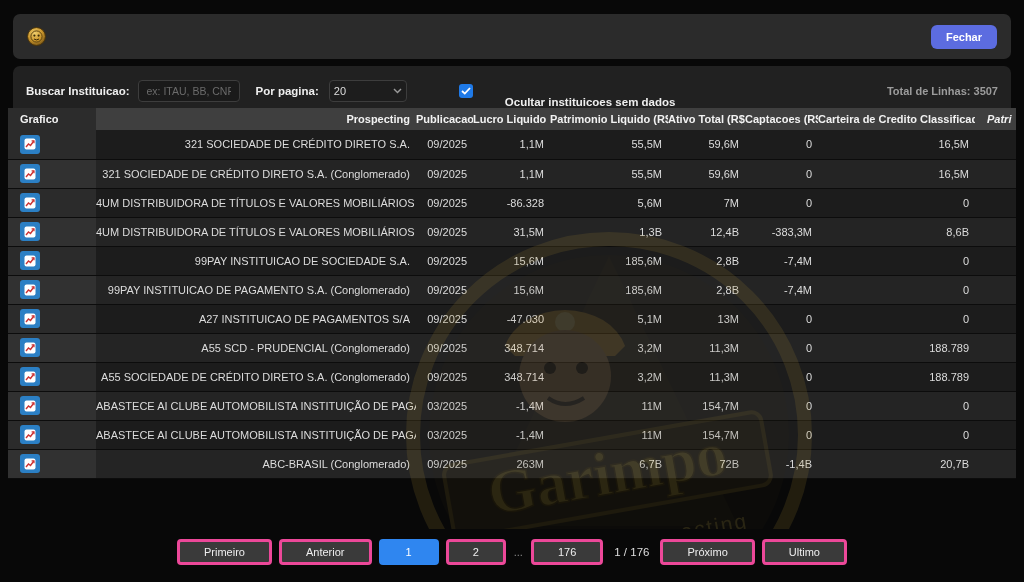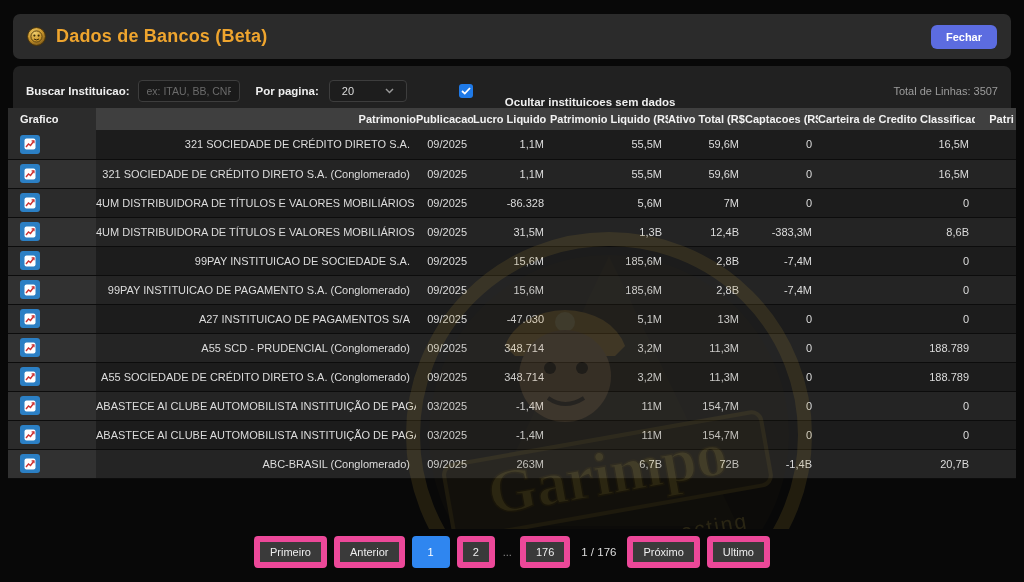--- a/index.html
+++ b/index.html
@@ -36,44 +36,44 @@
     width:102px; height:22px; margin-left:8px;
     background:#1a1a1a; border:1px solid #3d3d3d; border-radius:4px;
     color:#cccccc; font-family:inherit; font-size:10.5px; padding:0 8px;
   }
   .search-input::placeholder { color:#6b6b6b; }
   .perpage-label { margin-left:16px; }
   .select-box {
     width:78px; height:22px; margin-left:10px;
     background:#1d1d1d; border:1px solid #3d3d3d; border-radius:4px;
     display:flex; align-items:center; justify-content:space-between;
-    padding:0 12px; font-size:11px; color:#dddddd; cursor:pointer;
+    padding:0 4px; font-size:11px; color:#dddddd; cursor:pointer;
   }
   .chev { color:#9a9a9a; font-size:10px; line-height:1; }
   .checkbox {
     width:14px; height:14px; margin-left:52px; border-radius:3px;
     background:#1f7ae8; display:flex; align-items:center; justify-content:center;
     cursor:pointer; flex:0 0 auto;
   }
   .hide-label { margin-left:32px;margin-top:21px; }
-  .total-label { margin-left:auto; color:#9c9c9c; font-size:11px; font-weight:normal; }
+  .total-label { margin-left:auto; color:#9c9c9c; font-size:11px; font-weight:bold; }
 
   
   .table-wrap {
     position:absolute; left:8px; top:108px; width:1008px; height:421px;
     overflow:hidden;
   }
   table { width:1008px; border-collapse:collapse; table-layout:fixed; }
   th, td { white-space:nowrap; overflow:hidden; }
   thead th {
     height:22px; background:#3f3f3f; color:#f2f2f2;
-    font-size:11px; font-weight:bold; text-align:right; 
+    font-size:11px; font-weight:bold; text-align:right; padding-right:6px;
   }
   thead th:nth-child(1) { background:#2c2c2c; text-align:left; padding-left:12px; }
-  thead th:nth-child(9) { text-align:center; padding-left:12px; }
+  thead th:nth-child(9) { text-align:center; padding-left:12px;font-style:italic; }
   th:nth-child(1){width:88px;} th:nth-child(2){width:320px;} th:nth-child(3){width:57px;}
   th:nth-child(4){width:77px;} th:nth-child(5){width:118px;} th:nth-child(6){width:77px;}
   th:nth-child(7){width:73px;} th:nth-child(8){width:157px;} th:nth-child(9){width:41px;}
   tbody td {
     height:29px; font-size:11px; color:#dcdcdc;
     text-align:right; padding-right:6px; border-bottom:1px solid #0c0c0c;
     background:#1c1c1c;
   }
   tbody tr:nth-child(even) td { background:#242424; }
   tbody td:first-child { background:#2b2b2b; text-align:left; padding-left:12px; }
@@ -89,22 +89,22 @@
     position:absolute; left:392px; top:118px; width:418px; height:418px;
     opacity:.17; pointer-events:none; z-index:5;
   }
 
   
   .pagination {
     position:absolute; left:0; top:536px; width:1024px; height:32px;
     display:flex; align-items:center; justify-content:center; gap:7px;
   }
   .pg-btn {
-    background:#3a3a3a; border:6px solid #ec4899; border-radius:4px; cursor:pointer;
-    color:#eeeeee; font-family:inherit; font-size:11px; padding:4px 10px;
+    background:#3a3a3a; border:3px solid #ec4899; border-radius:4px; cursor:pointer;
+    color:#eeeeee; font-family:inherit; font-size:11px; padding:4px 24px;
   }
   .pg-btn.active { background:#2f86f0; border-color:#2f86f0; color:#fff; }
   .pg-ellipsis { color:#8a8a8a; font-size:11px; padding:0 1px; }
   .pg-text { color:#dddddd; font-size:11.5px; padding:0 4px;text-align:right; }
 </style>
 </head>
 <body>
 
 <div class="stage">
 
@@ -118,21 +118,20 @@
               <stop offset="100%" stop-color="#6e4d12"></stop>
           </radialGradient>
         </defs>
         <circle cx="9.5" cy="9.5" r="9" fill="url(#gold)" stroke="#4a350c" stroke-width="1"></circle>
         <circle cx="9.5" cy="9.5" r="5.6" fill="none" stroke="#5e4512" stroke-width="1"></circle>
         <circle cx="7.4" cy="8.6" r="1.1" fill="#3c2b08"></circle>
         <circle cx="11.6" cy="8.6" r="1.1" fill="#3c2b08"></circle>
         <path d="M7 12 q2.5 1.8 5 0" stroke="#3c2b08" stroke-width="1" fill="none"></path>
       </svg>
     </span>
-    <h1 class="page-title">Dados de Bancos (Beta)</h1>
     <button class="fechar-btn">Fechar</button>
   </div>
 
   <div class="filter-bar">
     <span class="flabel">Buscar Instituicao:</span>
     <input class="search-input" type="text" placeholder="ex: ITAU, BB, CNPJ" style="">
     <span class="flabel perpage-label">Por pagina:</span>
     <div class="select-box">
       <span>20</span>
       <span class="chev">
@@ -148,21 +147,21 @@
     </span>
     <span class="flabel hide-label">Ocultar instituicoes sem dados</span>
     <span class="total-label">Total de Linhas: 3507</span>
   </div>
 
   <div class="table-wrap">
     <table>
       <thead>
           <tr id="thead-row">
             <th>Grafico</th>
-            <th>Patrimonio</th>
+            <th>Prospecting</th>
             <th>Publicacao</th>
             <th>Lucro Liquido (R$)</th>
             <th>Patrimonio Liquido (R$)</th>
             <th>Ativo Total (R$)</th>
             <th>Captacoes (R$)</th>
             <th>Carteira de Credito Classificada (R$)</th>
             <th>Patri</th>
           </tr>
         </thead>
       <tbody id="tbody">

